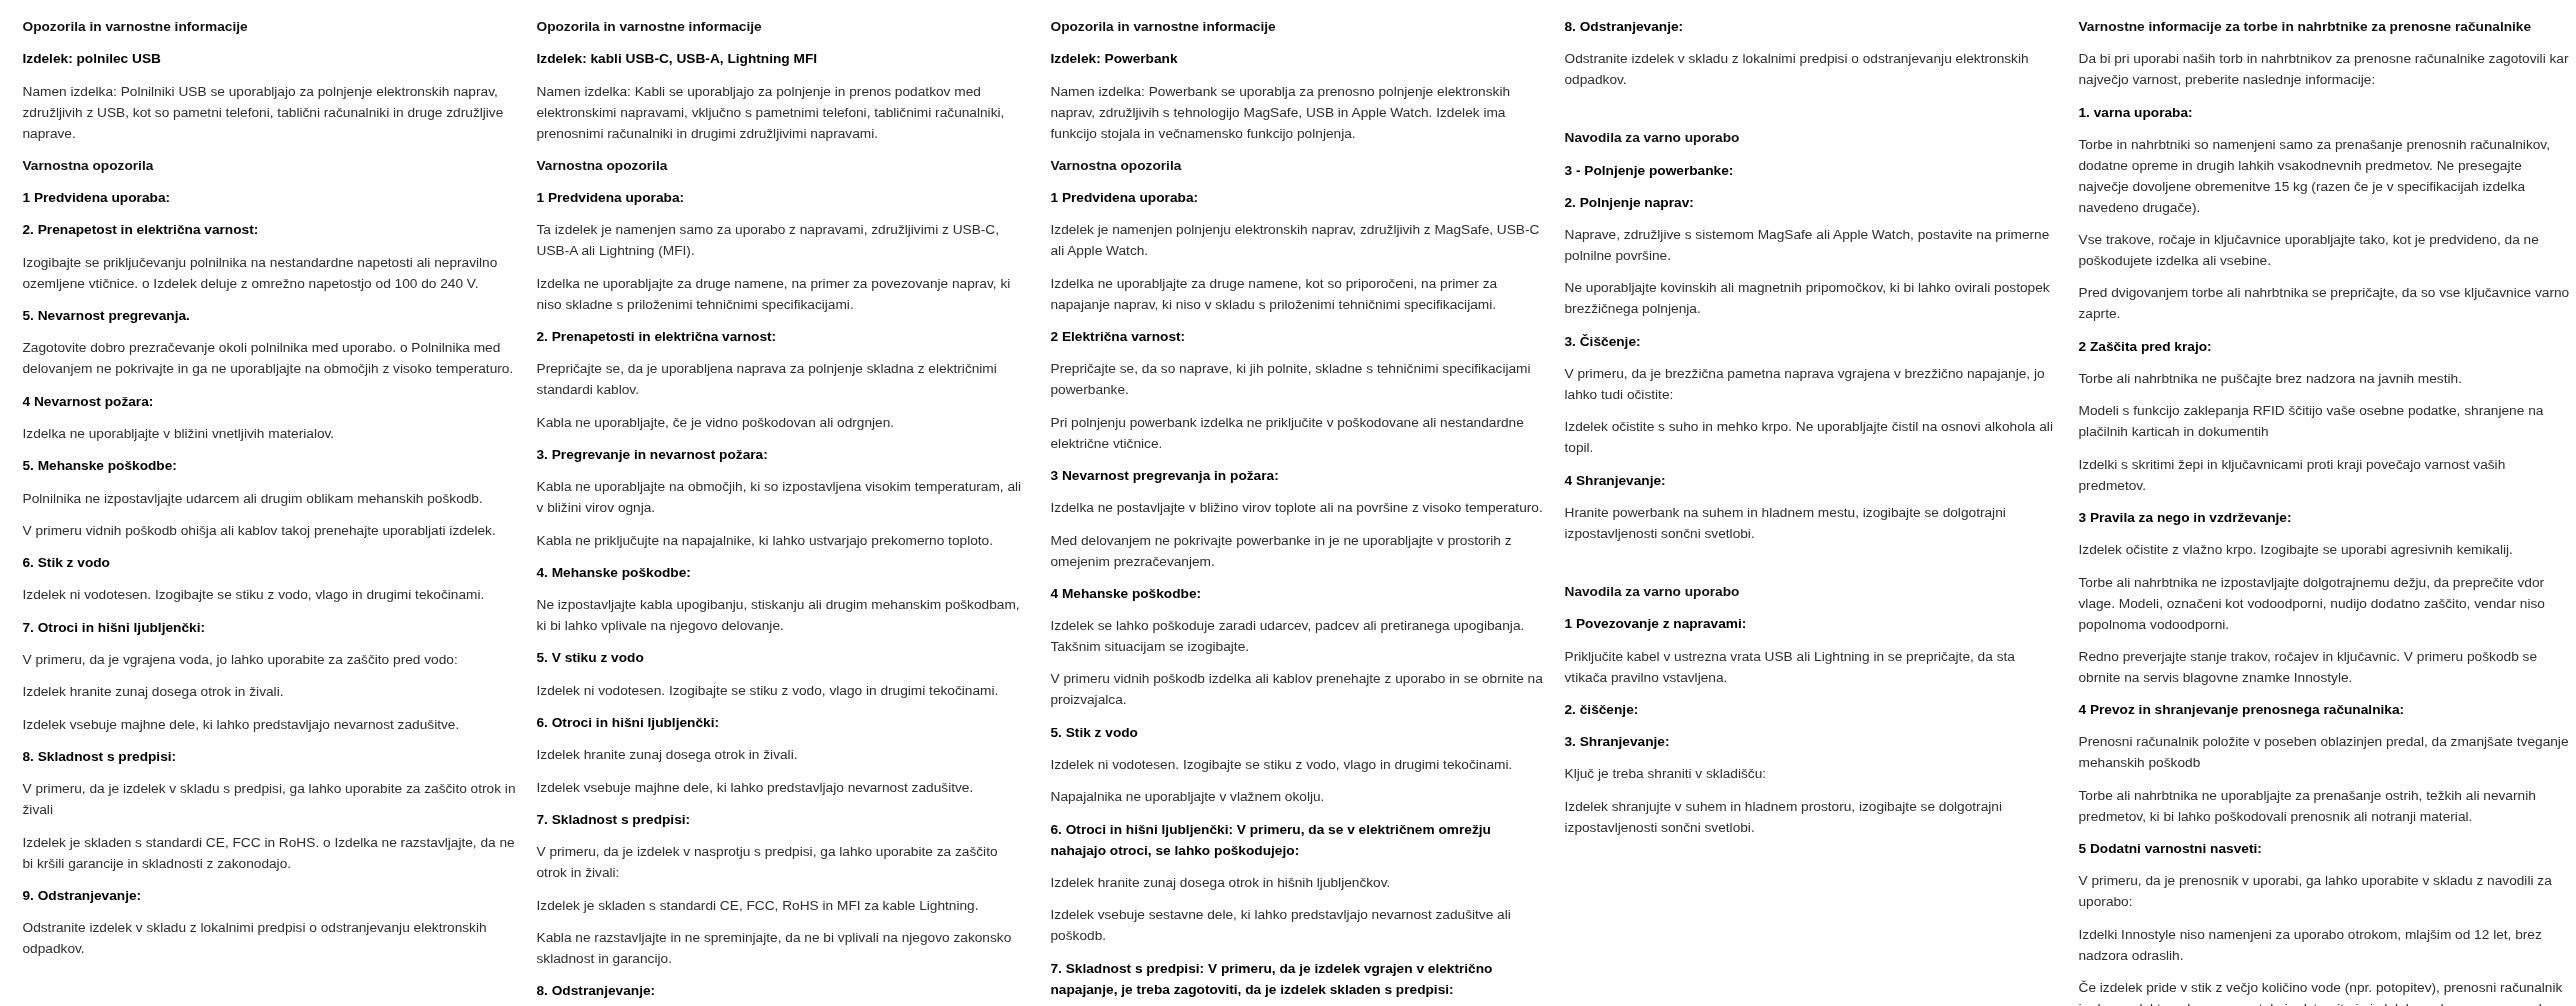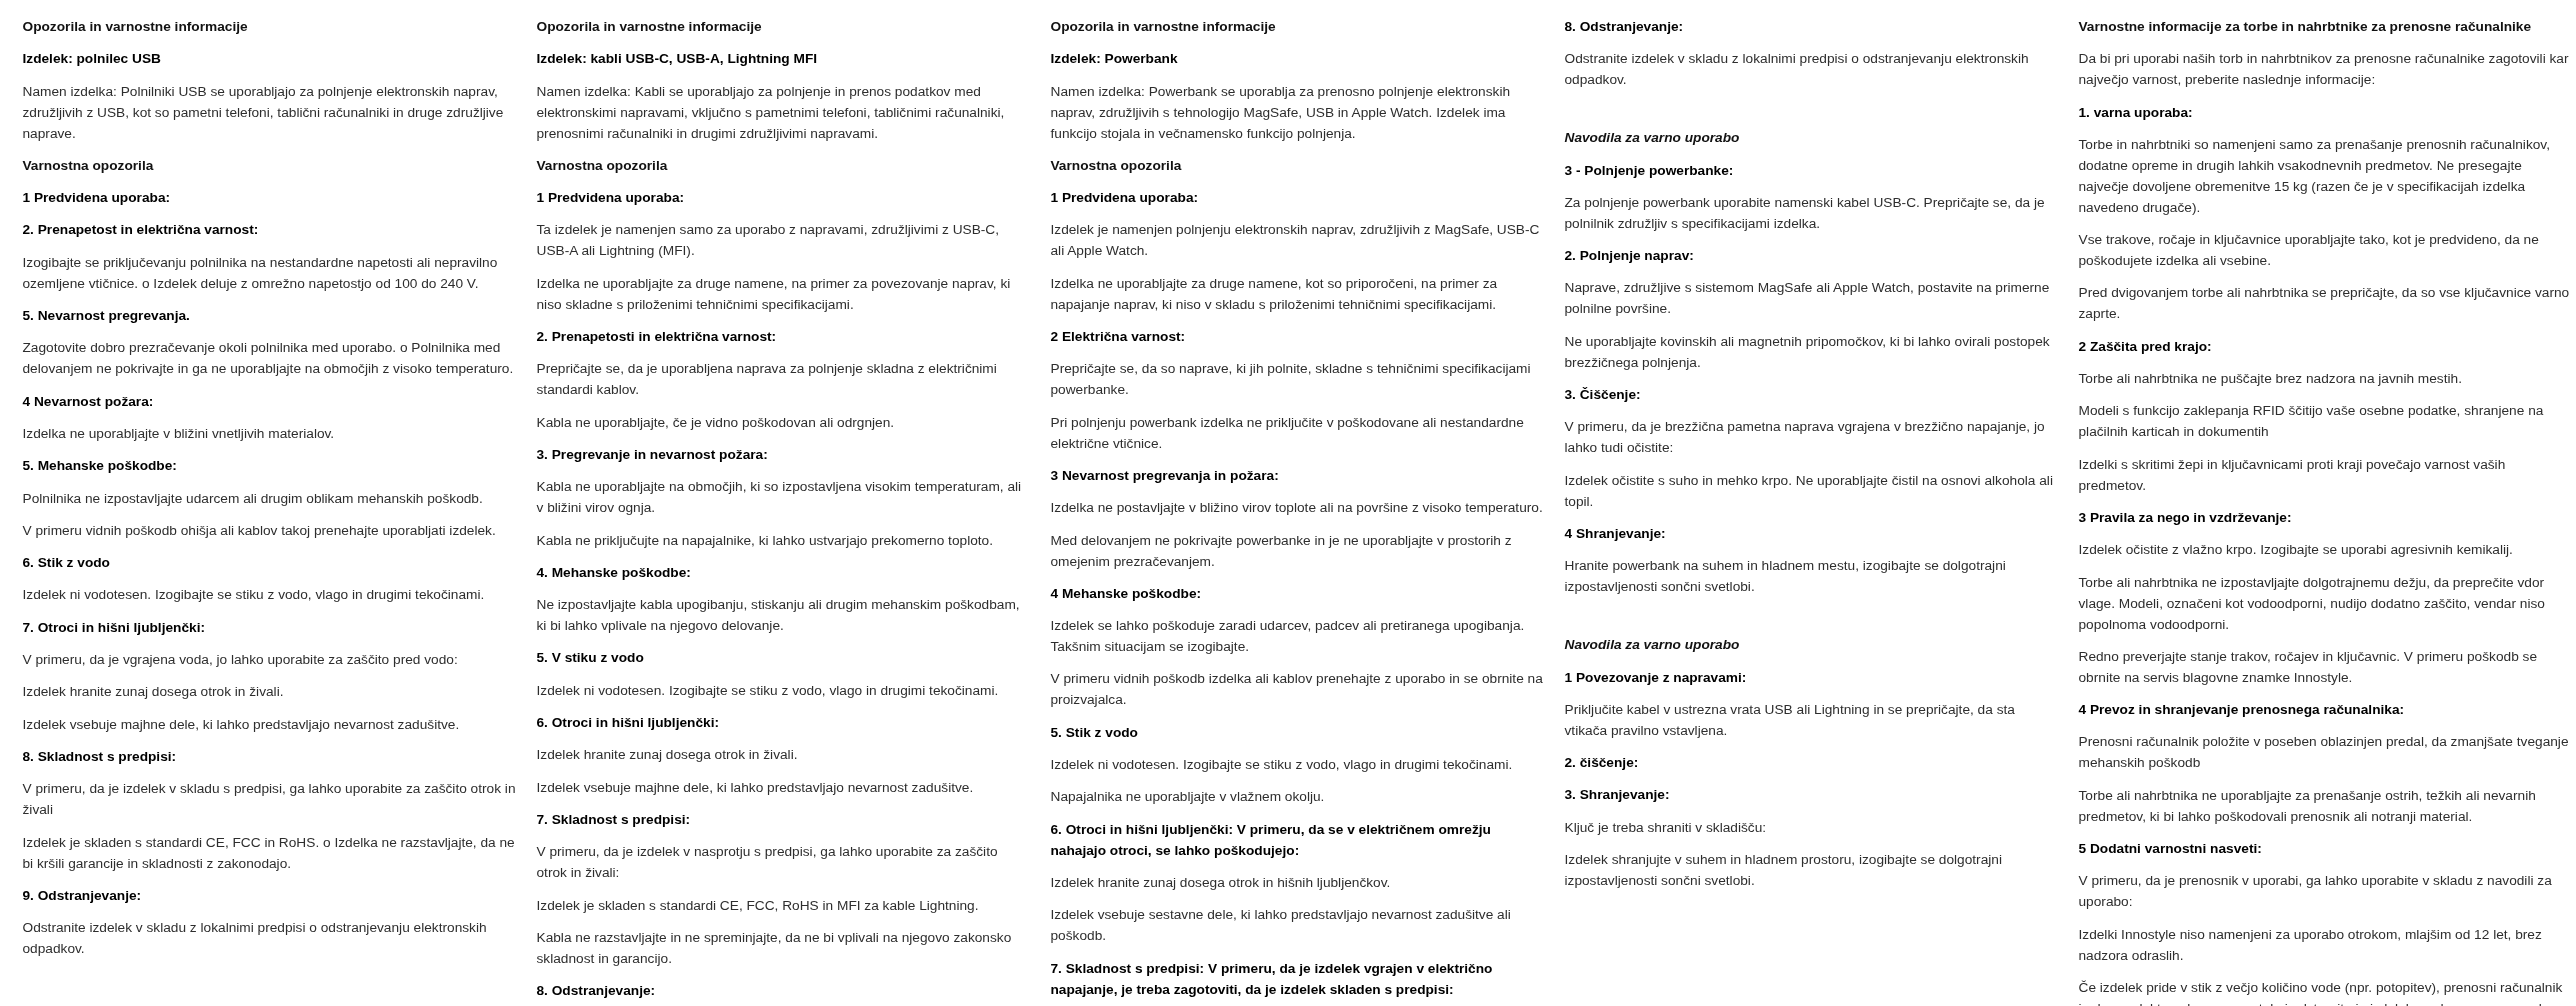--- a/index.html
+++ b/index.html
@@ -30,21 +30,21 @@
   .col > div {
     font-size: 13.7px;
     line-height: 21px;
     margin: 11.3px 0;
     word-wrap: break-word;
   }
   .col > div:first-child { margin-top: 0; }
   .h1 { font-weight: 700; color: #121212; }
   .h3 { font-weight: 700; color: #000000; }
   .p  { font-weight: 400; color: #2e2e2e; }
-  .gap { margin-top: 37px !important; font-style: italic; }
+  .gap { margin-top: 37px !important; }
 </style>
 </head>
 <body>
 
 <div class="page">
   <div class="columns">
       <div class="col">
         <div class="h1">Opozorila in varnostne informacije</div>
         <div class="h3">Izdelek: polnilec USB</div>
         <div class="p">Namen izdelka: Polnilniki USB se uporabljajo za polnjenje elektronskih naprav, združljivih z USB, kot so pametni telefoni, tablični računalniki in druge združljive naprave.</div>
@@ -121,21 +121,20 @@
         <div class="h3">6. Otroci in hišni ljubljenčki: V primeru, da se v električnem omrežju nahajajo otroci, se lahko poškodujejo:</div>
         <div class="p">Izdelek hranite zunaj dosega otrok in hišnih ljubljenčkov.</div>
         <div class="p">Izdelek vsebuje sestavne dele, ki lahko predstavljajo nevarnost zadušitve ali poškodb.</div>
         <div class="h3">7. Skladnost s predpisi: V primeru, da je izdelek vgrajen v električno napajanje, je treba zagotoviti, da je izdelek skladen s predpisi:</div>
       </div>
       <div class="col">
         <div class="h3">8. Odstranjevanje:</div>
         <div class="p">Odstranite izdelek v skladu z lokalnimi predpisi o odstranjevanju elektronskih odpadkov.</div>
         <div class="h1 gap">Navodila za varno uporabo</div>
         <div class="h3">3 - Polnjenje powerbanke:</div>
-        <div class="p">Za polnjenje powerbank uporabite namenski kabel USB-C. Prepričajte se, da je polnilnik združljiv s specifikacijami izdelka.</div>
         <div class="h3">2. Polnjenje naprav:</div>
         <div class="p">Naprave, združljive s sistemom MagSafe ali Apple Watch, postavite na primerne polnilne površine.</div>
         <div class="p">Ne uporabljajte kovinskih ali magnetnih pripomočkov, ki bi lahko ovirali postopek brezžičnega polnjenja.</div>
         <div class="h3">3. Čiščenje:</div>
         <div class="p">V primeru, da je brezžična pametna naprava vgrajena v brezžično napajanje, jo lahko tudi očistite:</div>
         <div class="p">Izdelek očistite s suho in mehko krpo. Ne uporabljajte čistil na osnovi alkohola ali topil.</div>
         <div class="h3">4 Shranjevanje:</div>
         <div class="p">Hranite powerbank na suhem in hladnem mestu, izogibajte se dolgotrajni izpostavljenosti sončni svetlobi.</div>
         <div class="h1 gap">Navodila za varno uporabo</div>
         <div class="h3">1 Povezovanje z napravami:</div>

